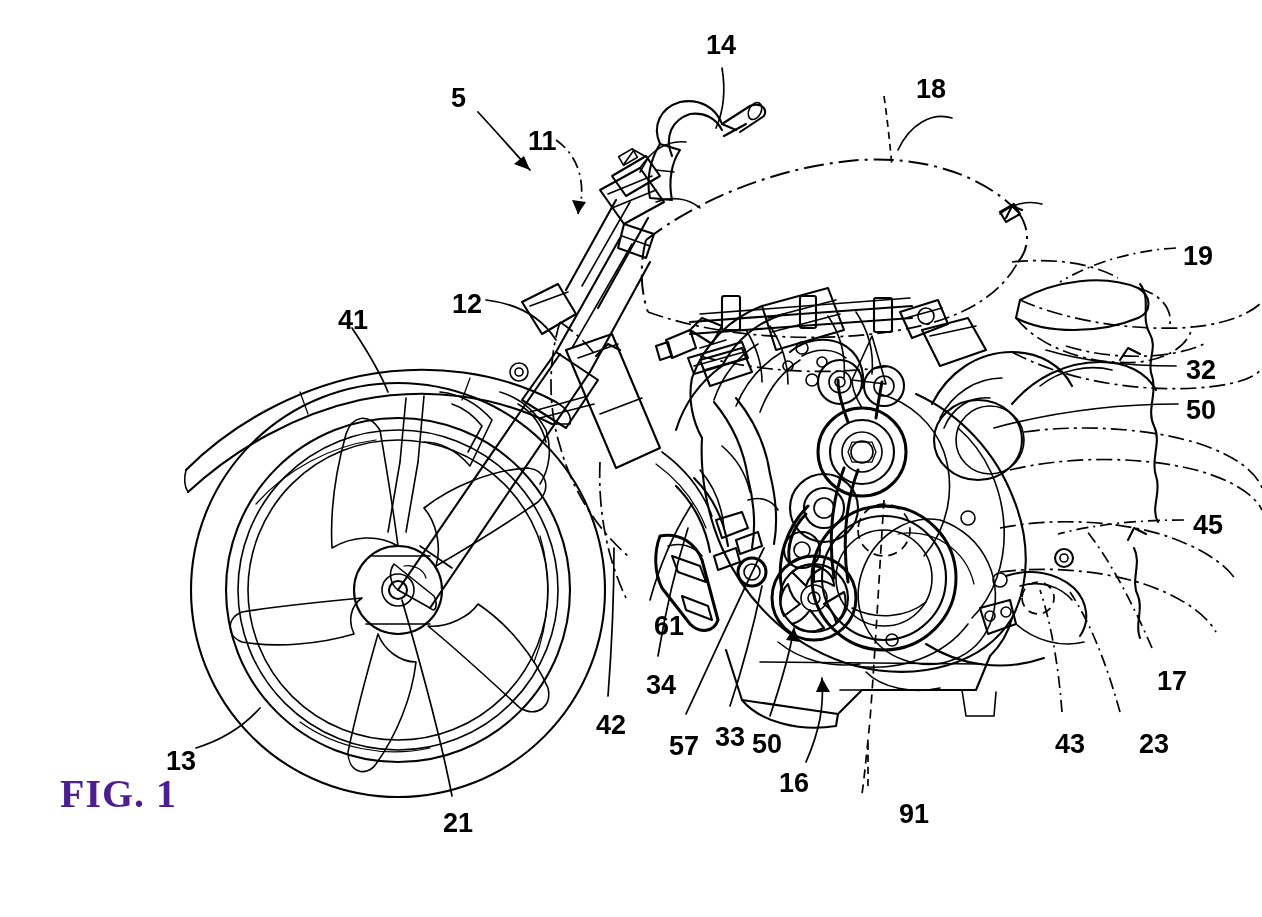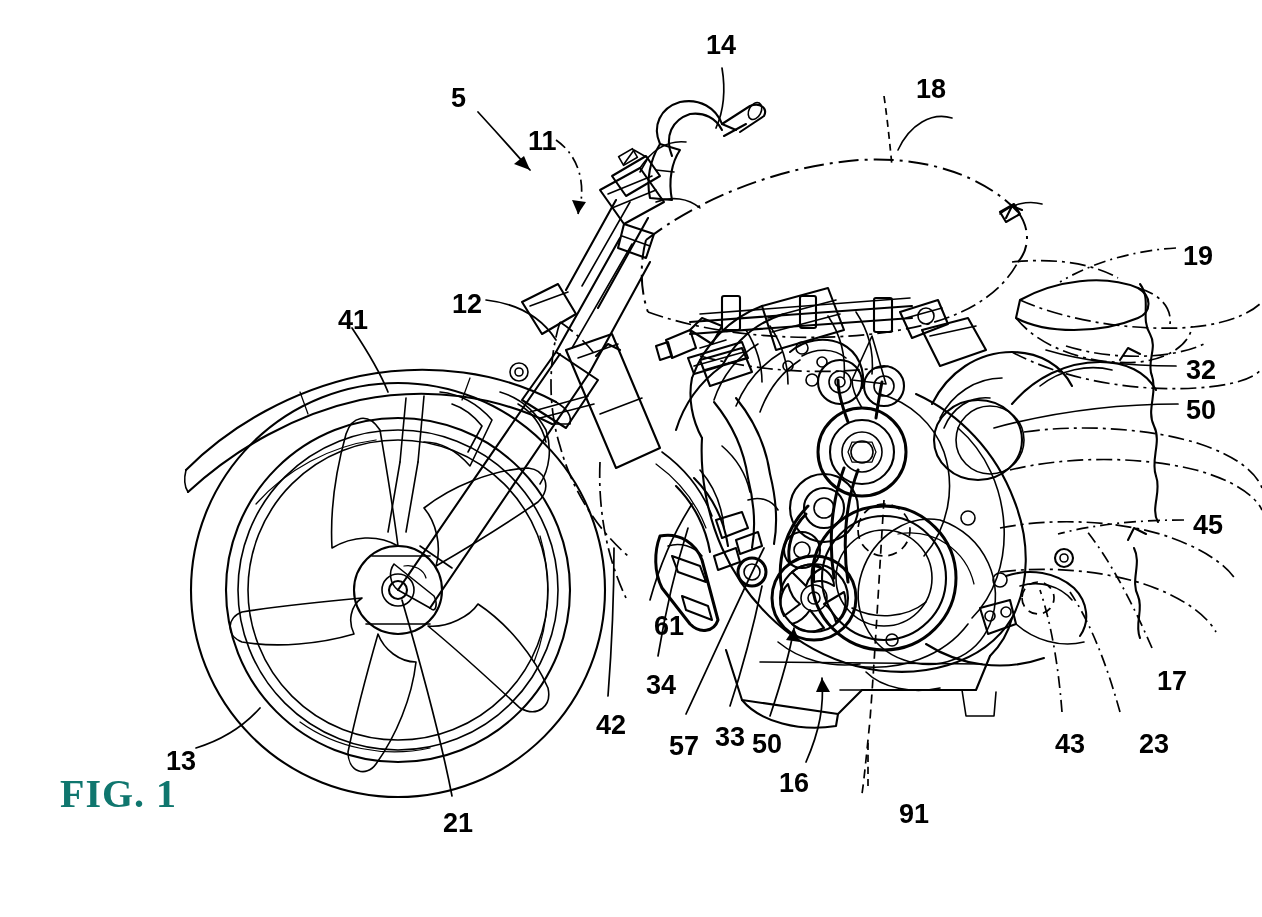--- a/index.html
+++ b/index.html
@@ -1,20 +1,20 @@
 <!DOCTYPE html>
 <html><head>
 <meta charset="utf-8">
 <style>
   html,body{margin:0;padding:0;background:#fff;}
   #page{position:relative;width:1262px;height:917px;background:#ffffff;overflow:hidden;
         font-family:"Liberation Sans",sans-serif;}
   #fig-svg{position:absolute;left:0;top:0;width:1262px;height:917px;}
   .fig-label{position:absolute;left:60px;top:770px;font-family:"Liberation Serif",serif;
-             font-weight:bold;font-size:40px;letter-spacing:1px;color:#0f766e;}
+             font-weight:bold;font-size:40px;letter-spacing:1px;color:#4c1d95;}
   .num{position:absolute;font-family:"Liberation Sans",sans-serif;font-size:27px;
        font-weight:600;color:#000;line-height:1;white-space:nowrap;}
 </style>
 </head>
 <body>
 
 <div id="page">
 
   <svg id="fig-svg" viewBox="0 0 1262 917">
     <defs>

